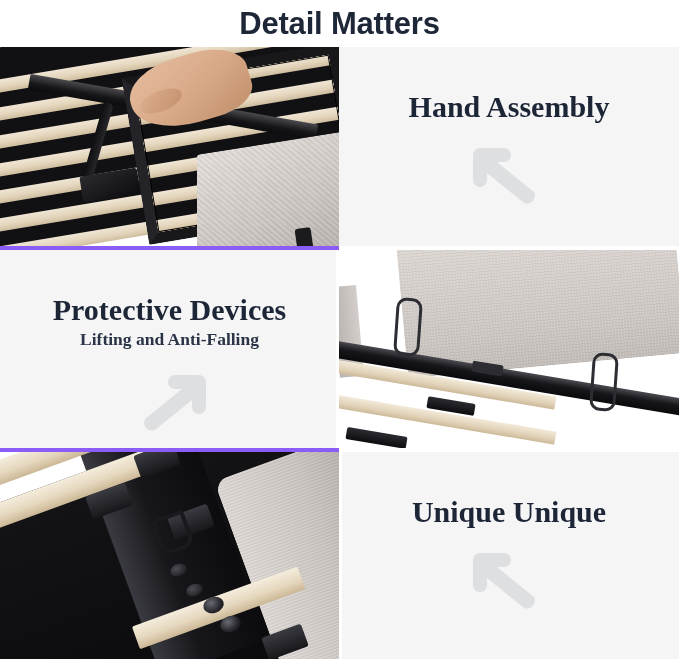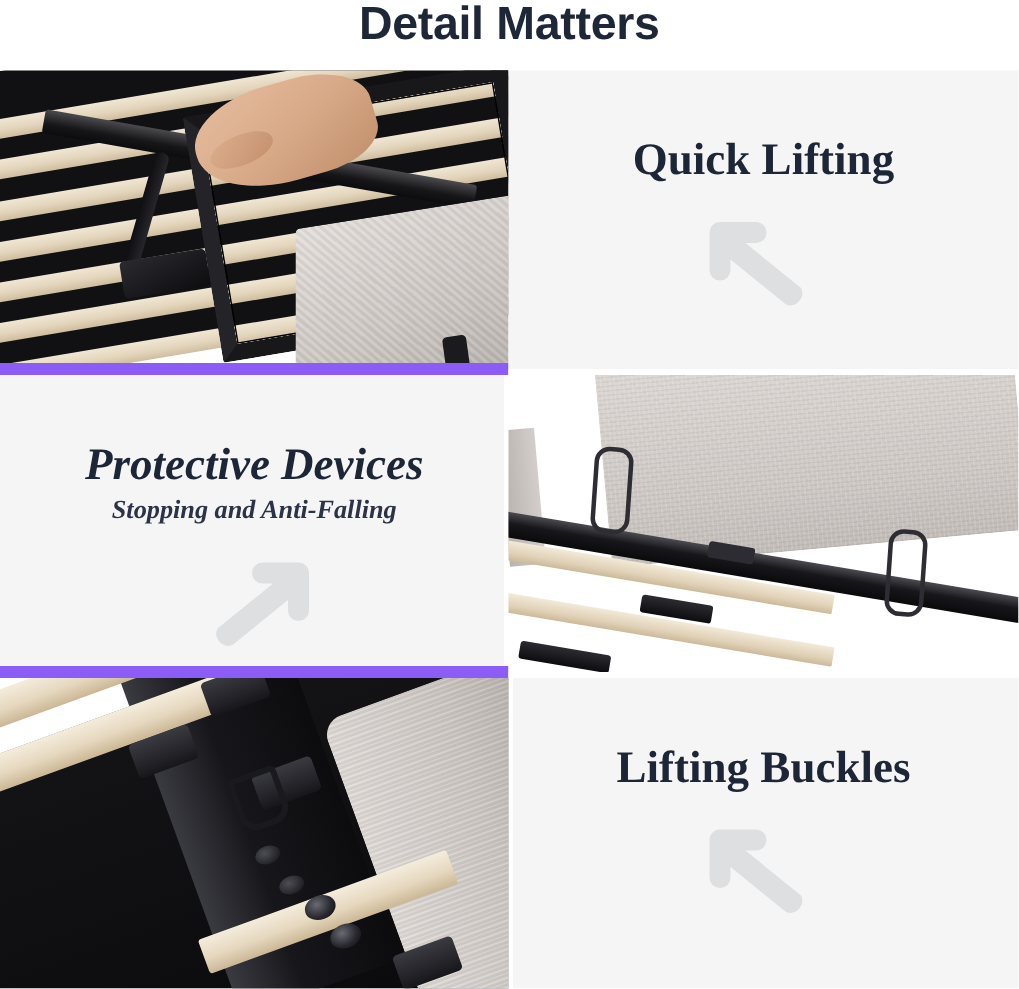--- a/index.html
+++ b/index.html
@@ -6,21 +6,21 @@
   body{
     width:679px;height:659px;overflow:hidden;
     background:#ffffff;
     font-family:"Liberation Sans", sans-serif;
   }
   .page{position:relative;width:679px;height:659px;background:#ffffff;}
 
   
   .title-bar{
     height:47px;
-    display:flex;align-items:flex-start;justify-content:center;
+    display:flex;align-items:center;justify-content:center;
     background:#ffffff;
   }
   .title{
     font-family:"Liberation Sans", sans-serif;
     font-weight:bold;
     font-size:31px;
     letter-spacing:-0.2px;
     color:#1e2738;
     line-height:1;
   }
@@ -33,21 +33,21 @@
     grid-template-columns:339px 340px;
     grid-template-rows:203px 202px 207px;
     gap:0;
     background:#ffffff;
   }
   .cell{position:relative;overflow:hidden;background:#f5f5f6;}
   .cell.photo{background:#ffffff;}
   .sep-r{box-shadow:inset -3px 0 0 #ffffff;}
   .sep-l{box-shadow:inset 3px 0 0 #ffffff;}
   .sep-b{border-bottom:4px solid #ffffff;}
-  .sep-rb{box-shadow:inset -3px 0 0 #ffffff;border-bottom:8px solid #8b5cf6;font-style:italic;}
+  .sep-rb{box-shadow:inset -3px 0 0 #ffffff;border-bottom:4px solid #8b5cf6;}
 
   
   .txt{
     width:100%;height:100%;
     display:flex;flex-direction:column;
     align-items:center;justify-content:flex-start;
     padding-top:44px;box-sizing:border-box;
   }
   .head{
     font-family:"Liberation Serif", serif;
@@ -272,31 +272,31 @@
         <div class="foot"></div>
         <div class="strap"></div>
         <div class="strapbase"></div>
         <div class="hand"></div>
         <div class="thumb"></div>
       </div>
     </div>
 
     <div class="cell sep-b">
       <div class="txt">
-        <div class="head">Quick Lifting</div>
+        <div class="head">Hand Assembly</div>
         <svg class="arrow" viewBox="0 0 74 66">
           <path d="M10 8 h22 a7 7 0 0 1 0 14 h-7 l37 30 a8 8 0 0 1 -10 11 l-37 -30 v7 a7 7 0 0 1 -14 0 v-25 a7 7 0 0 1 7 -7 z"></path>
         </svg>
       </div>
     </div>
 
     <div class="cell sep-rb">
       <div class="txt">
         <div class="head">Protective Devices</div>
-        <div class="sub">Stopping and Anti-Falling</div>
+        <div class="sub">Lifting and Anti-Falling</div>
         <svg class="arrow flip" viewBox="0 0 74 66">
           <path d="M10 8 h22 a7 7 0 0 1 0 14 h-7 l37 30 a8 8 0 0 1 -10 11 l-37 -30 v7 a7 7 0 0 1 -14 0 v-25 a7 7 0 0 1 7 -7 z"></path>
         </svg>
       </div>
     </div>
 
     <div class="cell photo sep-b">
       <div class="ph phB">
         <div class="headboard"></div>
         <div class="postL"></div>
@@ -330,21 +330,21 @@
         <div class="buckle"></div>
         <div class="hole" style="left:50%;top:54%;"></div>
         <div class="hole" style="left:55%;top:64%;"></div>
         <div class="stud" style="left:60%;top:70%;"></div>
         <div class="stud" style="left:65%;top:79%;"></div>
       </div>
     </div>
 
     <div class="cell sep-l">
       <div class="txt">
-        <div class="head">Lifting Buckles</div>
+        <div class="head">Unique Unique</div>
         <svg class="arrow" viewBox="0 0 74 66">
           <path d="M10 8 h22 a7 7 0 0 1 0 14 h-7 l37 30 a8 8 0 0 1 -10 11 l-37 -30 v7 a7 7 0 0 1 -14 0 v-25 a7 7 0 0 1 7 -7 z"></path>
         </svg>
       </div>
     </div>
 
   </div>
 </div>
 
 </body></html>

